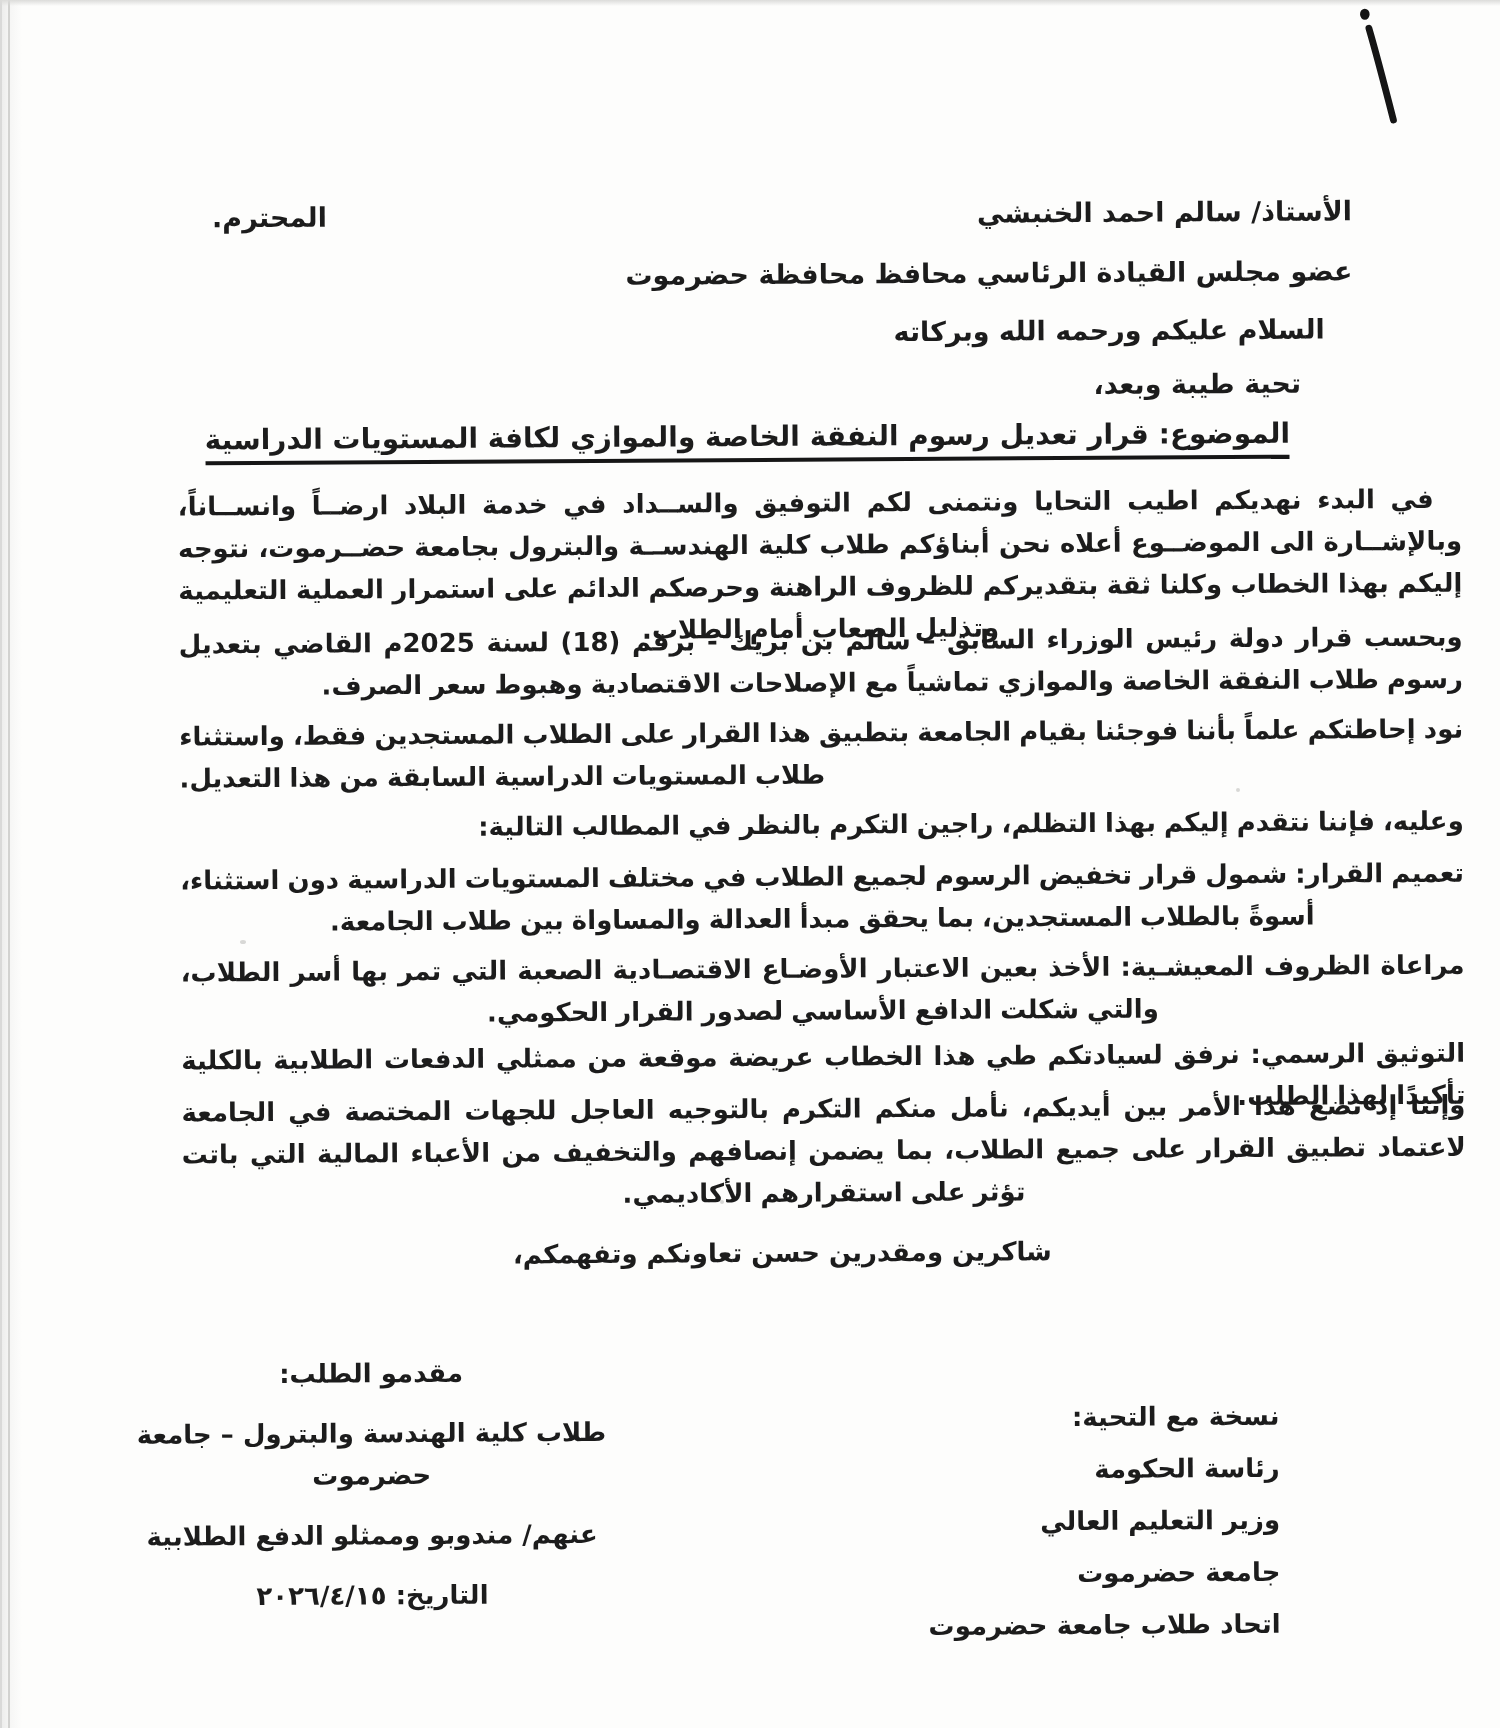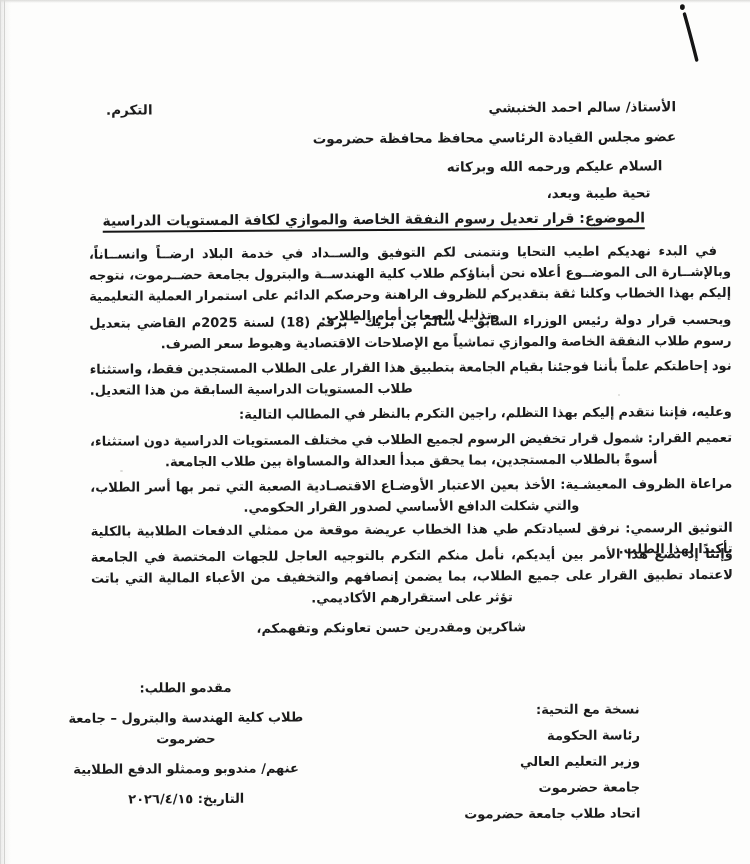--- a/index.html
+++ b/index.html
@@ -97,21 +97,21 @@
 
   <div class="content">
 
     <svg class="hand-mark" viewBox="0 0 44 70" aria-hidden="true">
       <ellipse cx="13" cy="7" rx="2.4" ry="2.8" fill="#151515"></ellipse>
       <path d="M 15,14 C 19,28 23,44 27,60" fill="none" stroke="#151515" stroke-width="3.4" stroke-linecap="round"></path>
     </svg>
 
     <div class="row-name">
       <span>الأستاذ/ سالم احمد الخنبشي</span>
-      <span>التكرم.</span>
+      <span>المحترم.</span>
     </div>
 
     <div class="row-title">عضو مجلس القيادة الرئاسي محافظ محافظة حضرموت</div>
 
     <div class="row-salam">السلام عليكم ورحمه الله وبركاته</div>
 
     <div class="row-tahiya">تحية طيبة وبعد،</div>
 
     <div class="subject">
       <span>الموضوع: قرار تعديل رسوم النفقة الخاصة والموازي لكافة المستويات الدراسية</span>

